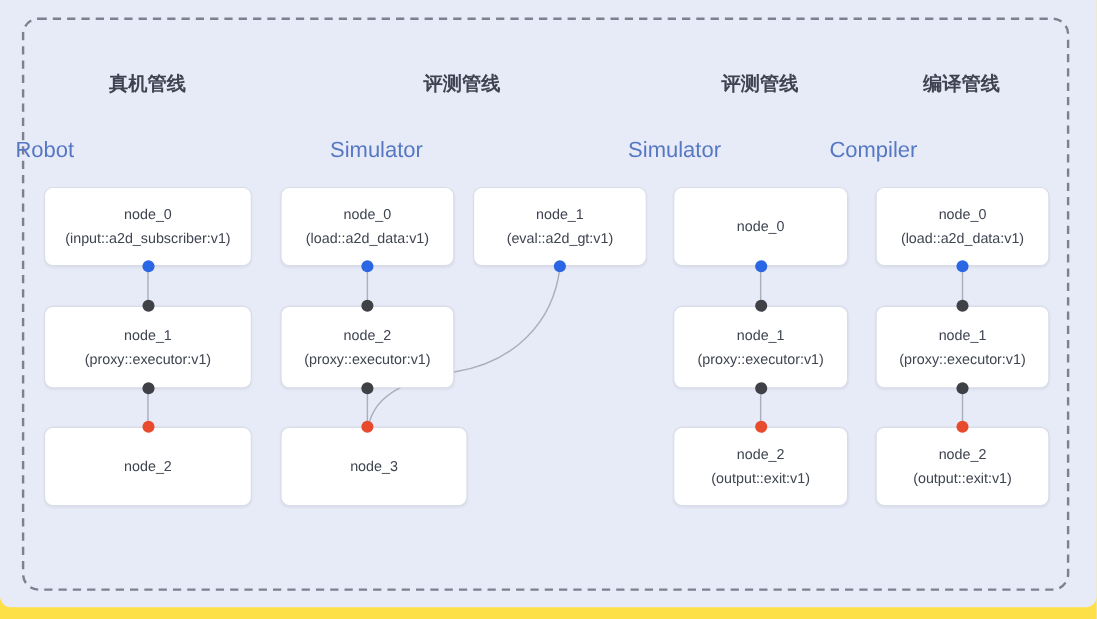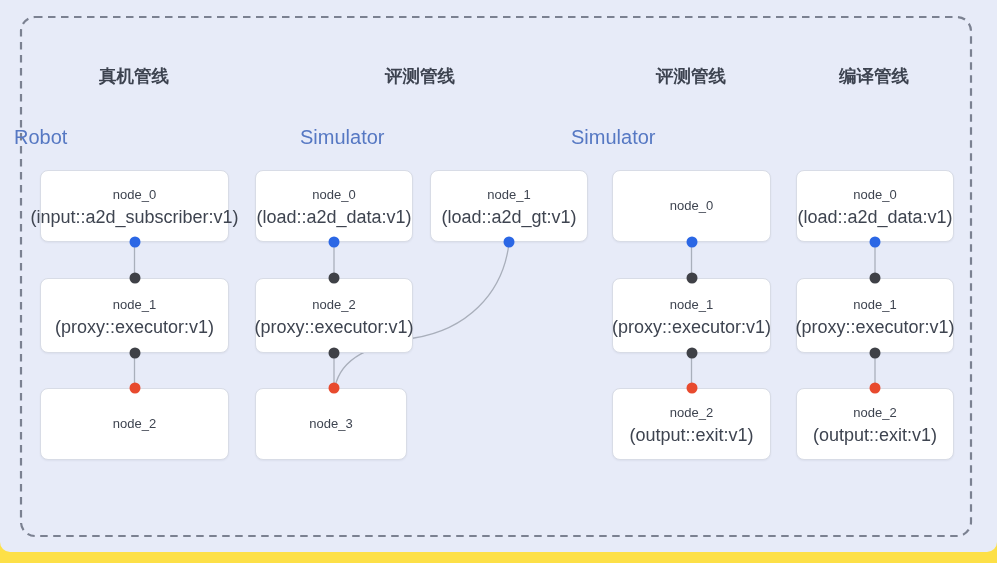--- a/index.html
+++ b/index.html
@@ -41,21 +41,21 @@
   .node{
     position:absolute;z-index:2;
     background:var(--node-bg);
     border:1px solid var(--node-border);
     border-radius:8px;
     display:flex;flex-direction:column;align-items:center;justify-content:center;
     text-align:center;
     box-shadow:0 1px 2px rgba(16,24,40,.05);
   }
   .node .n-name{font-size:13px;color:var(--node-text);line-height:22px}
-  .node .n-type{font-size:18px;color:var(--node-text);line-height:22px}
+  .node .n-type{font-size:13px;color:var(--node-text);line-height:22px}
   .dot{
     position:absolute;z-index:3;width:11px;height:11px;border-radius:50%;
     transform:translate(-50%,-50%);
   }
   .dot.blue{background:var(--port-input)}
   .dot.dark{background:var(--port-mid)}
   .dot.red{background:var(--port-output)}
 </style>
 </head>
 <body>
@@ -81,46 +81,47 @@
   </svg>
 
   <div class="title-zh" style="left:14px;top:64px">真机管线</div>
   <div class="title-zh" style="left:300px;top:64px">评测管线</div>
   <div class="title-zh" style="left:571px;top:64px">评测管线</div>
   <div class="title-zh" style="left:754px;top:64px">编译管线</div>
 
   <div class="title-en" style="left:14px;top:124px">Robot</div>
   <div class="title-en" style="left:300px;top:124px">Simulator</div>
   <div class="title-en" style="left:571px;top:124px">Simulator</div>
+  <div class="title-en" style="left:754px;top:124px">Compiler</div>
 
   <div class="node" style="left:40px;top:170px;width:189px;height:72px">
     <div class="n-name">node_0</div>
     <div class="n-type">(input::a2d_subscriber:v1)</div>
   </div>
   <div class="node" style="left:40px;top:278px;width:189px;height:75px">
     <div class="n-name">node_1</div>
     <div class="n-type">(proxy::executor:v1)</div>
   </div>
   <div class="node" style="left:40px;top:388px;width:189px;height:72px">
     <div class="n-name">node_2</div>
   </div>
 
   <div class="node" style="left:255px;top:170px;width:158px;height:72px">
     <div class="n-name">node_0</div>
     <div class="n-type">(load::a2d_data:v1)</div>
   </div>
   <div class="node" style="left:430px;top:170px;width:158px;height:72px">
     <div class="n-name">node_1</div>
-    <div class="n-type">(load::a2d_gt:v1)</div>
+    <div class="n-type">(eval::a2d_gt:v1)</div>
   </div>
   <div class="node" style="left:255px;top:278px;width:158px;height:75px">
     <div class="n-name">node_2</div>
     <div class="n-type">(proxy::executor:v1)</div>
   </div>
-  <div class="node" style="left:255px;top:388px;width:152px;height:72px">
+  <div class="node" style="left:255px;top:388px;width:170px;height:72px">
     <div class="n-name">node_3</div>
   </div>
 
   <div class="node" style="left:612px;top:170px;width:159px;height:72px">
     <div class="n-name">node_0</div>
   </div>
   <div class="node" style="left:612px;top:278px;width:159px;height:75px">
     <div class="n-name">node_1</div>
     <div class="n-type">(proxy::executor:v1)</div>
   </div>

